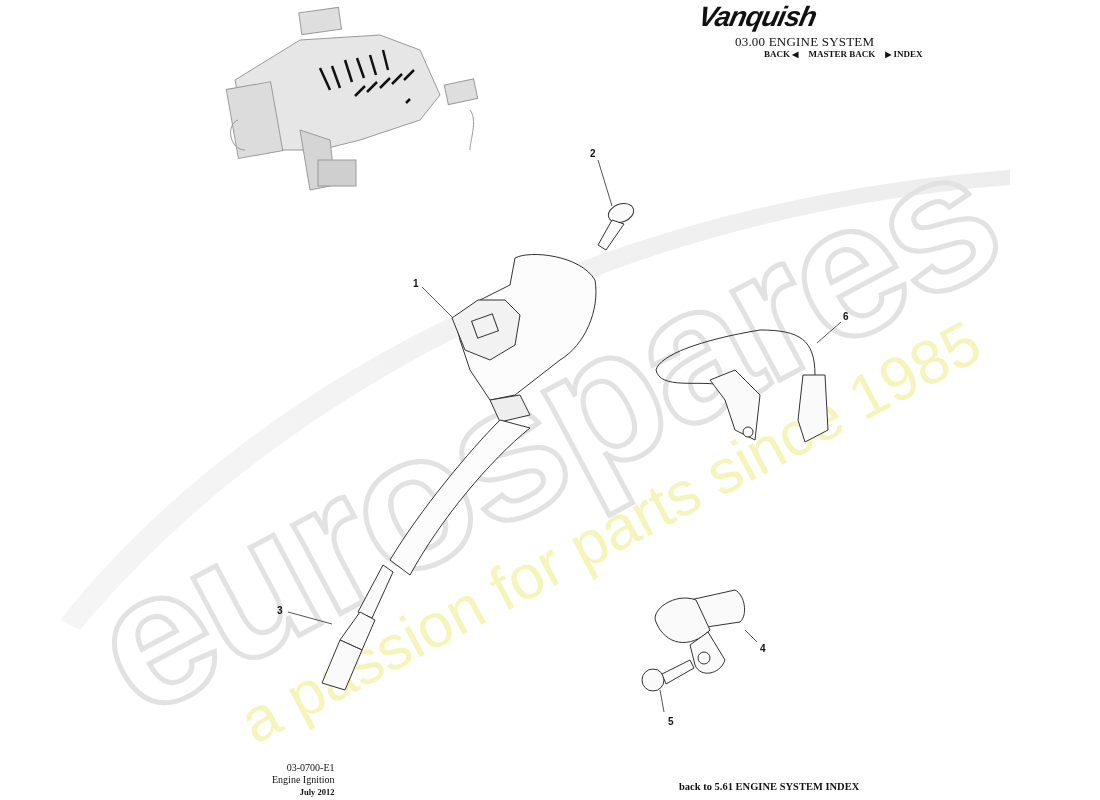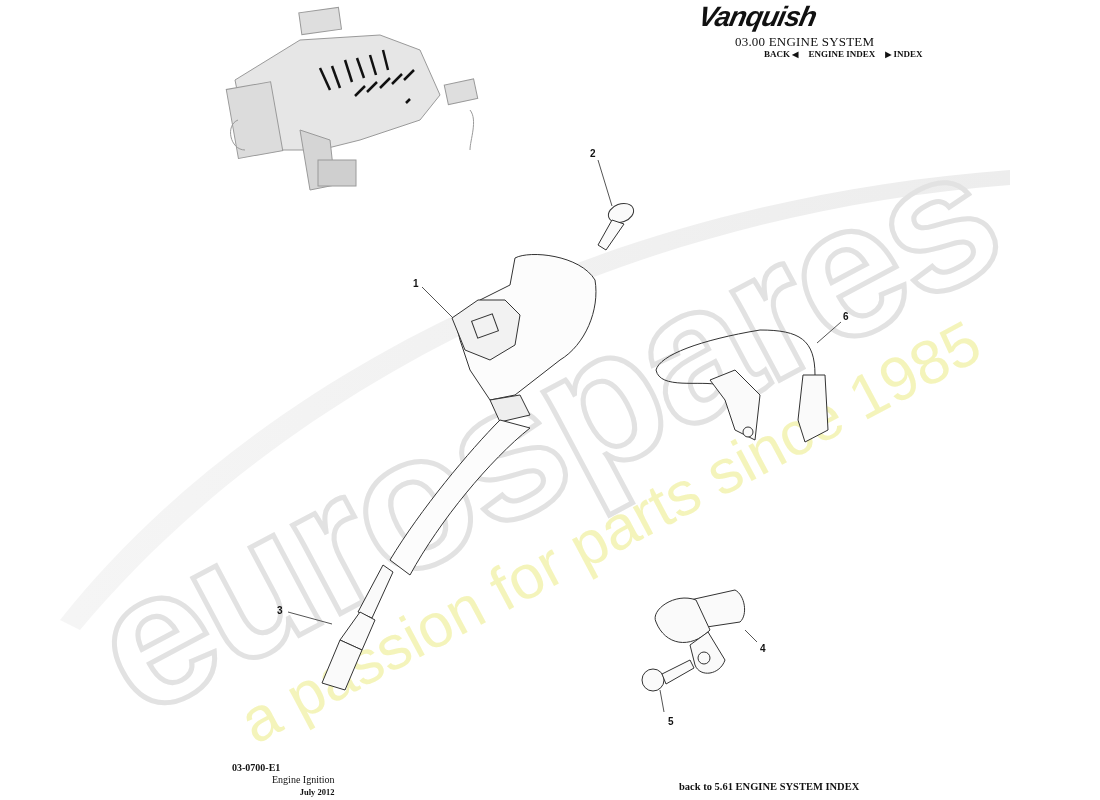--- a/index.html
+++ b/index.html
@@ -5,21 +5,21 @@
   html, body { margin:0; padding:0; background:#ffffff; }
   body { width:1100px; height:800px; position:relative; overflow:hidden;
          font-family:"Liberation Serif", serif; color:#111; }
   .wm-svg { position:absolute; left:0; top:0; width:1100px; height:800px; pointer-events:none; }
   .brand { position:absolute; left:700px; top:2px; width:180px; height:30px; }
   .section-title { position:absolute; left:735px; top:34px; font-size:13px; font-weight:normal; letter-spacing:0.2px;text-align:right; }
   .nav { position:absolute; left:720px; top:49px; font-size:9px; font-weight:bold; display:flex; gap:10px; align-items:flex-end;margin-left:44px; }
   .nav span.link { cursor:pointer; }
   .tri { font-size:8px; }
   .footer-left { position:absolute; left:232px; top:762px; font-size:10px; line-height:12px; }
-  .footer-left .code { font-weight:bold; }
+  .footer-left .code { font-weight:normal;text-align:right; }
   .footer-left .name { font-weight:normal;margin-left:40px; }
   .footer-left .date { font-size:8.5px; font-weight:bold;text-align:right; }
   .footer-right { position:absolute; left:679px; top:781px; font-size:10.5px; font-weight:bold; cursor:pointer; }
   .callout { position:absolute; font-family:"Liberation Sans", sans-serif; font-weight:bold; font-size:10px; color:#111; }
   .diagram-svg { position:absolute; left:0; top:0; width:1100px; height:800px; }
 </style>
 </head>
 <body>
 
 <svg class="wm-svg" viewBox="0 0 1100 800">
@@ -40,21 +40,21 @@
 
 <svg class="brand" viewBox="0 0 180 30">
   <text x="2" y="24" font-family="Liberation Sans, sans-serif" font-style="italic" font-weight="bold" font-size="28" fill="#111" transform="skewX(-12)" letter-spacing="-1">Vanquish</text>
 </svg>
 <div class="section-title">03.00 ENGINE SYSTEM</div>
 <div class="nav">
   <span class="link">
     <span>BACK</span>
     <span class="tri">◀</span>
   </span>
-  <span class="link">ENGINE INDEX</span>
+  <span class="link">MASTER BACK</span>
   <span class="link">
     <span class="tri">▶</span>
     <span>INDEX</span>
   </span>
 </div>
 
 <svg class="diagram-svg" viewBox="0 0 1100 800" fill="none" stroke="#333" stroke-width="1">
 
   <g stroke="#9a9a9a" fill="#e6e6e6">
     <path d="M235 80 L300 40 L380 35 L420 50 L440 95 L420 120 L360 140 L320 150 L280 150 L245 130 Z"></path>

